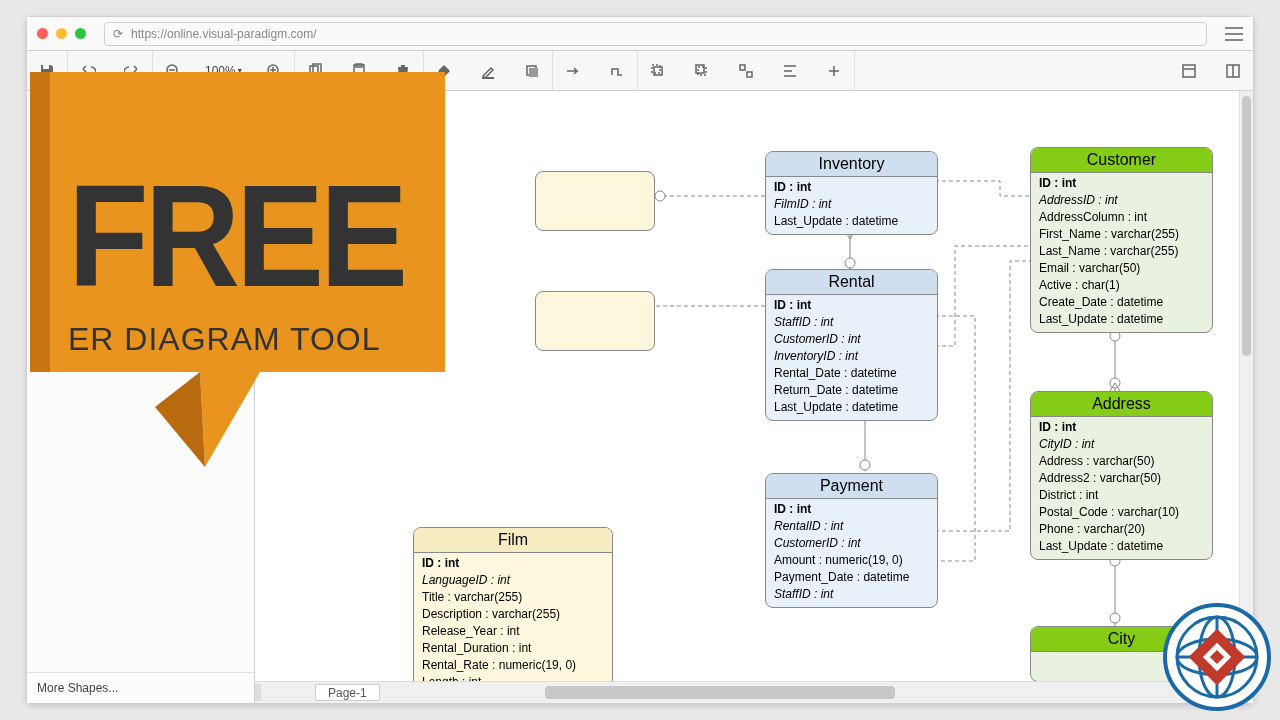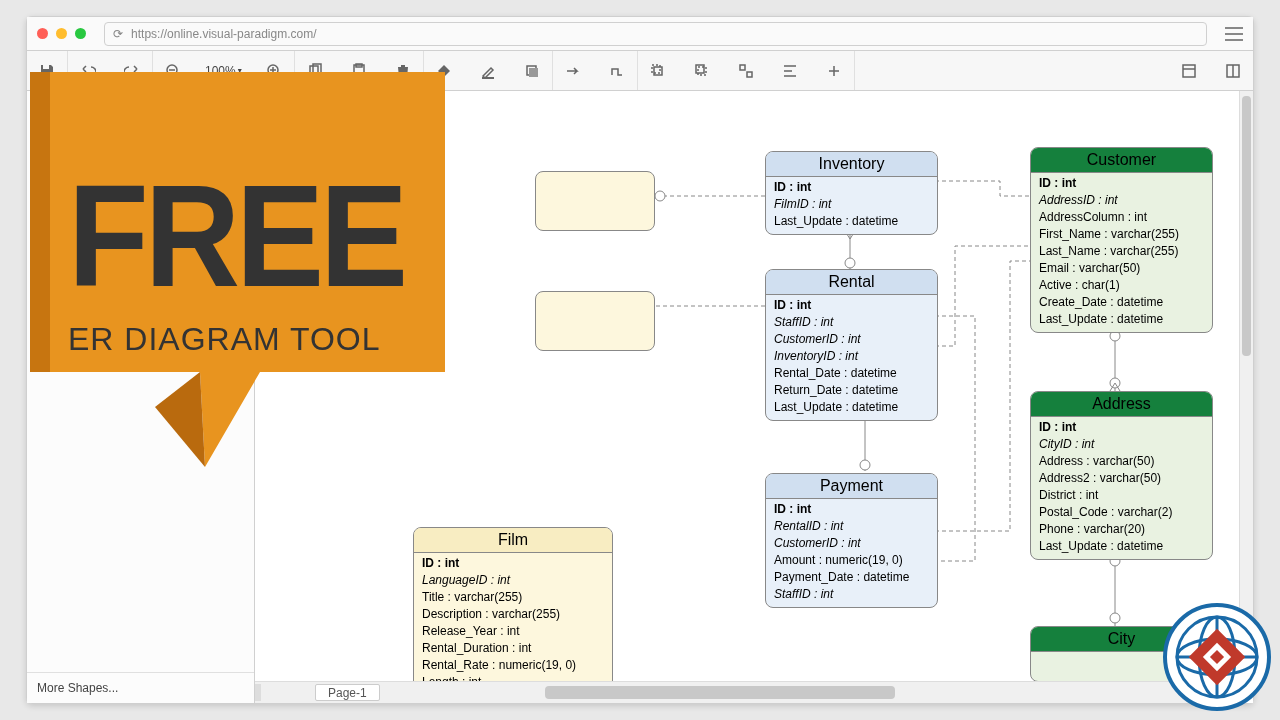--- a/index.html
+++ b/index.html
@@ -42,21 +42,21 @@
   .entity{position:absolute;border:1px solid #888;border-radius:8px;font-size:12px;background:#fff;overflow:hidden;}
   .entity .hdr{text-align:center;padding:3px 0;border-bottom:1px solid #888;font-size:16px;}
   .entity .rows{padding:2px 8px 4px;}
   .entity .row{white-space:nowrap;line-height:17px;}
   .row.pk{font-weight:bold;}
   .row.fk{font-style:italic;}
   .yellowbox .hdr{background:#f8edc2;}
   .yellowbox{background:#fdf7dd;}
   .bluebox .hdr{background:#d0dff0;}
   .bluebox{background:#e8f0f9;}
-  .greenbox .hdr{background:#15803d;}
+  .greenbox .hdr{background:#84cc16;}
   .greenbox{background:#e9f2e1;}
   
   .banner{position:absolute;left:0;top:72px;width:445px;height:420px;pointer-events:none;}
   .banner svg{width:100%;height:100%;}
   .bannertext{position:absolute;left:68px;top:106px;font-family:"Arial Narrow",Arial,sans-serif;}
   .big{font-size:132px;font-weight:800;letter-spacing:-4px;color:#333;line-height:.9;transform:scaleY(1.1);}
   .sub{font-size:32px;color:#333;letter-spacing:1px;margin-top:24px;font-weight:400;}
   
   .logo{position:absolute;right:8px;bottom:8px;width:110px;height:110px;}
   .logo svg{width:100%;height:100%;}
@@ -301,21 +301,21 @@
             </div>
         </div>
         <div class="entity greenbox" style="left:775px;top:300px;width:183px;">
           <div class="hdr">Address</div>
           <div class="rows">
               <div class="row pk">ID : int</div>
               <div class="row fk">CityID : int</div>
               <div class="row">Address : varchar(50)</div>
               <div class="row">Address2 : varchar(50)</div>
               <div class="row">District : int</div>
-              <div class="row">Postal_Code : varchar(2)</div>
+              <div class="row">Postal_Code : varchar(10)</div>
               <div class="row">Phone : varchar(20)</div>
               <div class="row">Last_Update : datetime</div>
             </div>
         </div>
         <div class="entity greenbox" style="left:775px;top:535px;width:183px;height:56px;">
           <div class="hdr">City</div>
           <div class="rows"></div>
         </div>
         <div class="entity yellowbox" style="left:158px;top:436px;width:200px;height:175px;">
           <div class="hdr">Film</div>

